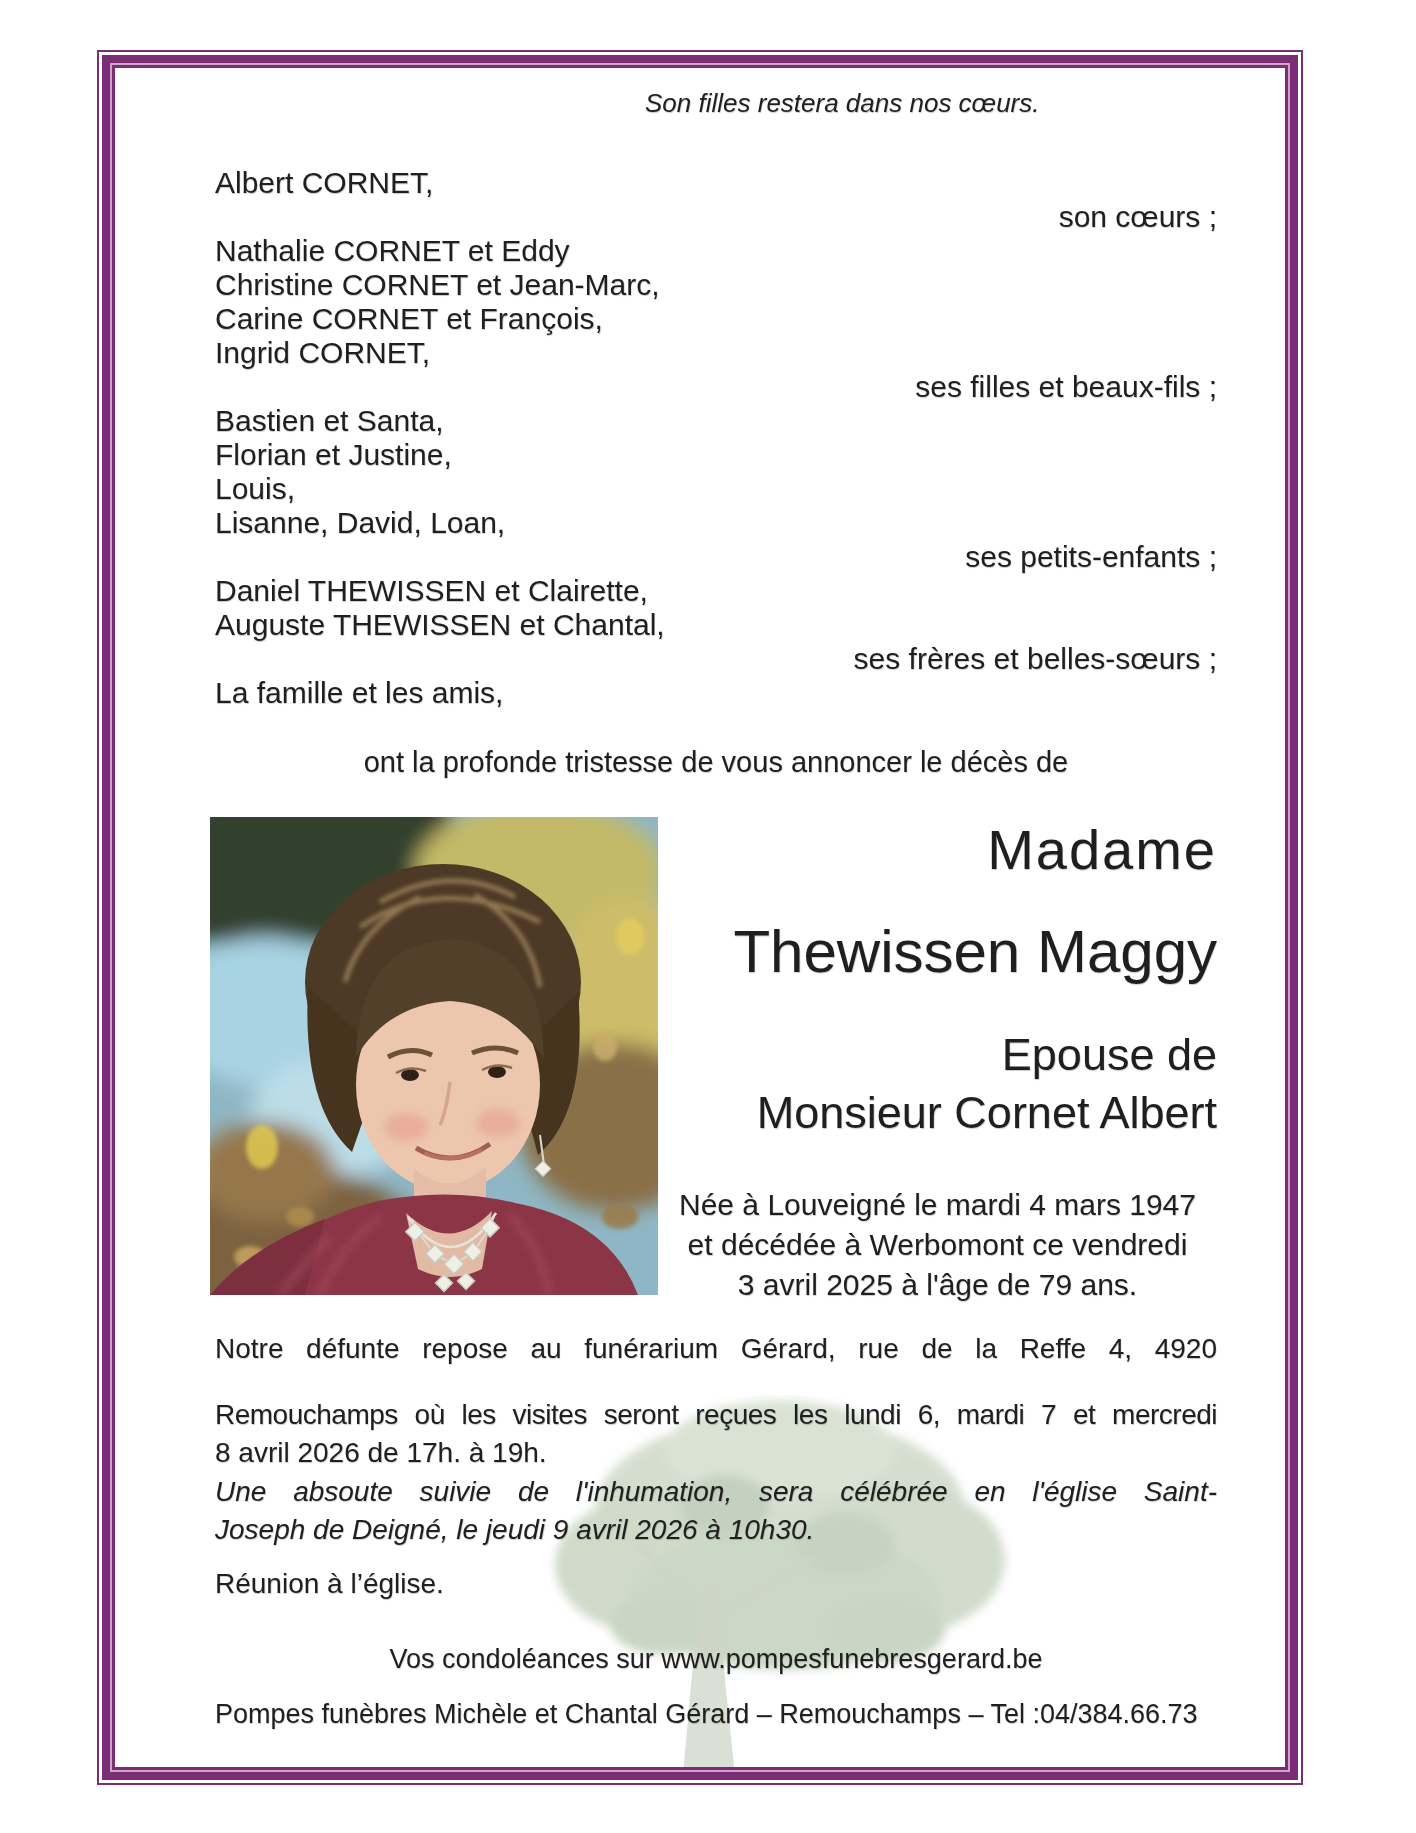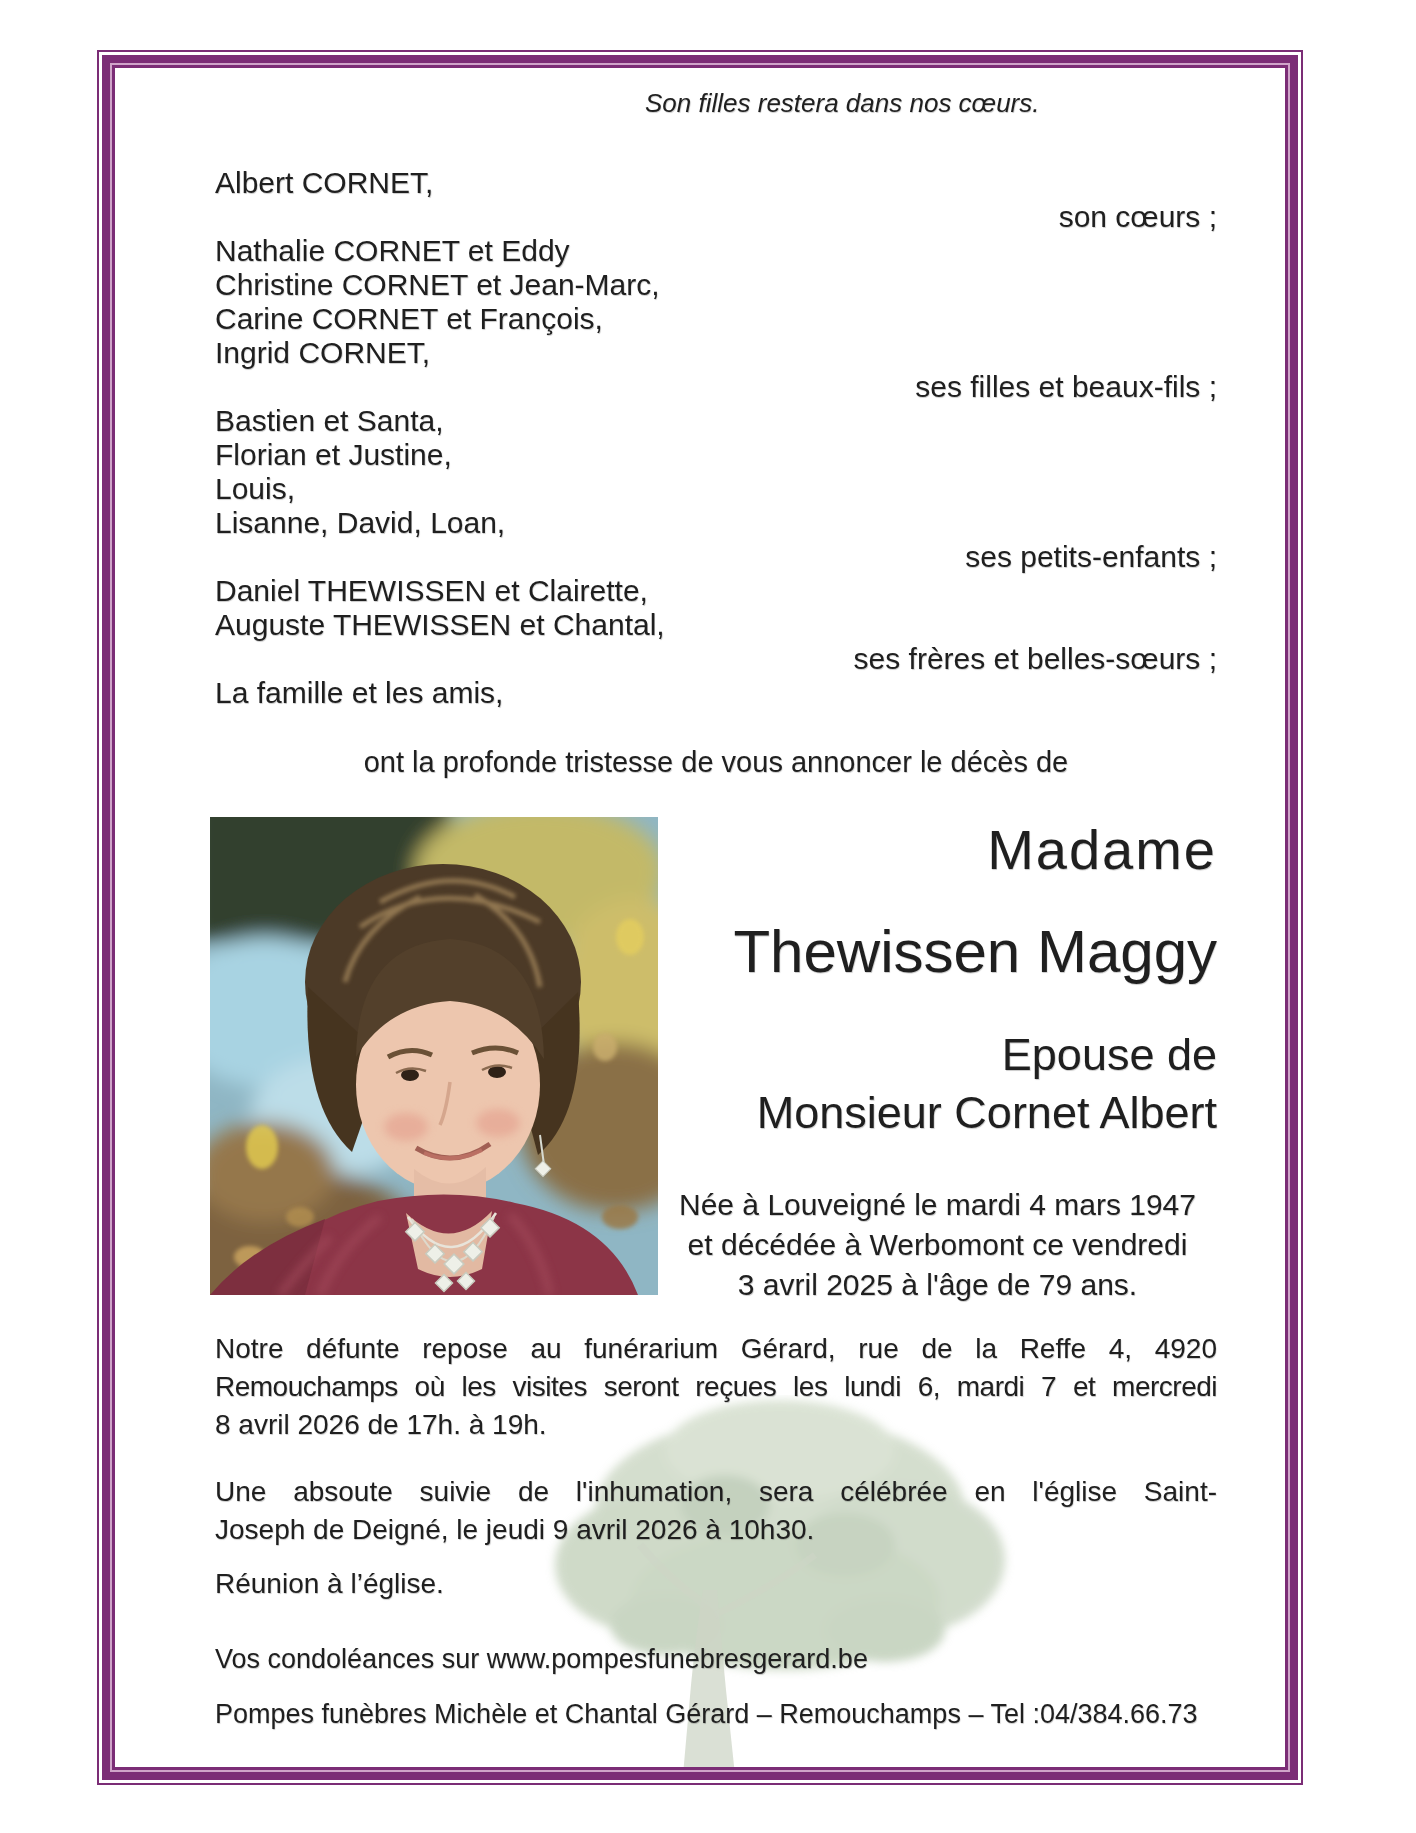--- a/index.html
+++ b/index.html
@@ -28,25 +28,25 @@
   .namecol{position:absolute;left:543px;top:749px;width:559px;height:565px;z-index:2;}
   .namecol .ncl{position:absolute;left:0;width:100%;text-align:right;white-space:nowrap;}
   .title{top:0;font-size:56px;letter-spacing:2px;}
   .dname{top:100px;font-size:60px;}
   .sp1{top:212px;font-size:45px;}
   .sp2{top:270px;font-size:45px;}
   .born{position:absolute;left:0;top:368px;width:100%;font-size:30px;line-height:40px;text-align:center;}
   .born div{white-space:nowrap;}
   .para{position:absolute;left:100px;width:1002px;font-size:28px;line-height:38px;z-index:2;}
   #para-1{top:1262px;}
-  #para-2{top:1405px;}
+  #para-2{top:1405px;font-style:italic;}
   .pline.just{text-align:justify;text-align-last:justify;}
-  .pline.squeeze{letter-spacing:-0.5px;word-spacing:-3px;}
+  .pline.squeeze{letter-spacing:-0.5px;word-spacing:-3px;margin-top:28px;}
   .reunion{position:absolute;left:100px;top:1500px;font-size:28px;white-space:nowrap;z-index:2;}
-  .condol{position:absolute;left:100px;top:1576px;width:1002px;text-align:left;font-size:27px;z-index:2;}
+  .condol{position:absolute;left:100px;top:1576px;width:1002px;text-align:center;font-size:27px;z-index:2;}
   .footer{position:absolute;left:100px;top:1631px;width:1002px;text-align:left;font-size:27px;z-index:2;}
   .tree{position:absolute;left:430px;top:1327px;width:470px;height:380px;z-index:1;opacity:0.6;}
 </style>
 </head>
 <body>
 
 <div class="inner">
 
   <svg class="tree" viewBox="0 0 470 380" aria-hidden="true">
     <defs>

